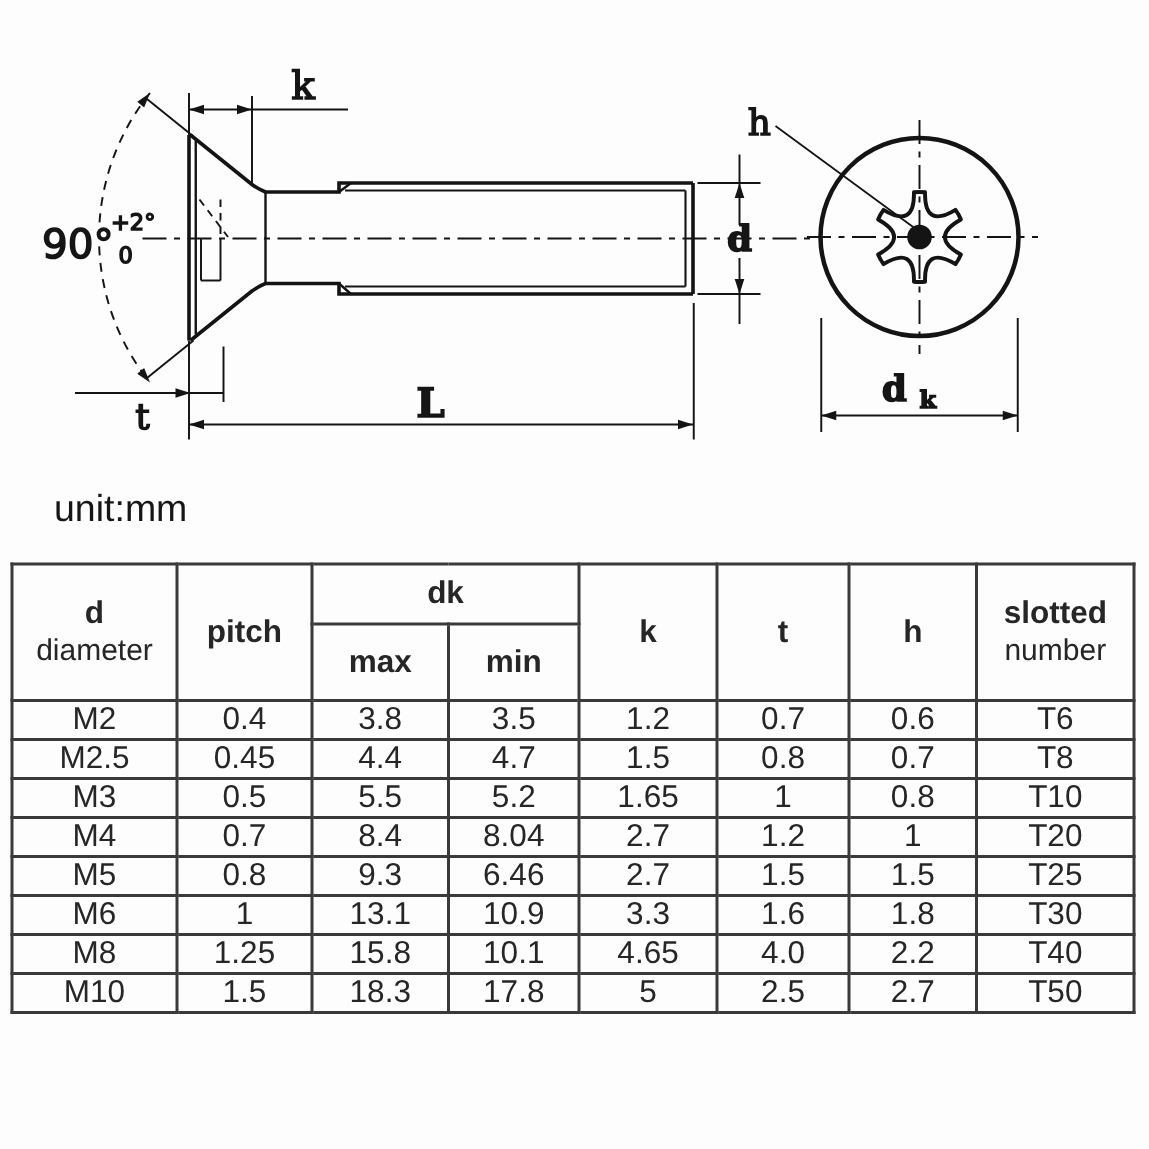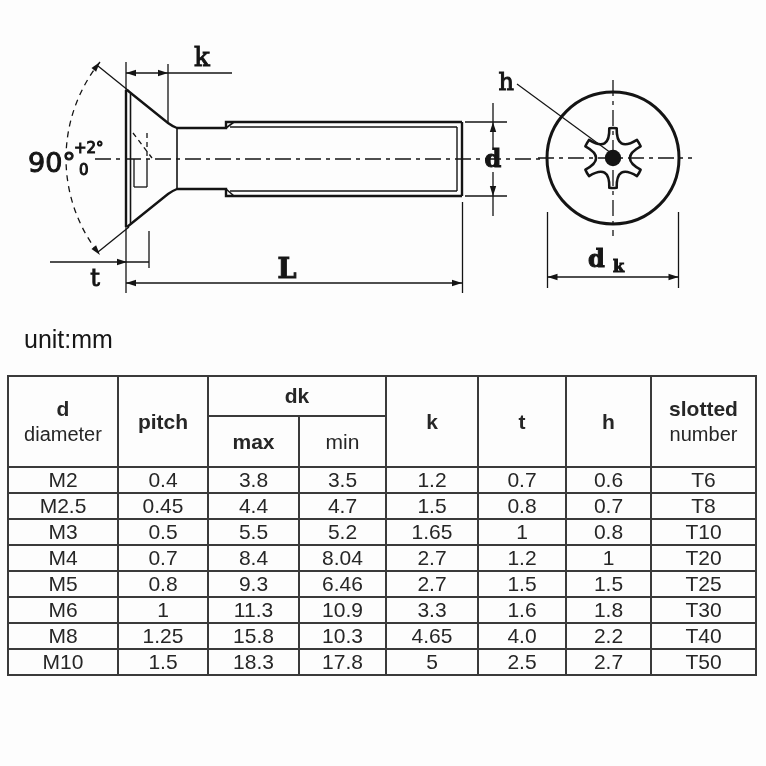--- a/index.html
+++ b/index.html
@@ -1,20 +1,20 @@
 <!DOCTYPE html>
 <html><head>
 <meta charset="utf-8">
 <style>
   html,body{margin:0;padding:0;}
   body{width:766px;height:766px;background:#fdfdfd;position:relative;overflow:hidden;
        font-family:"Liberation Sans",sans-serif;}
   .canvas{position:absolute;inset:0;}
   svg text{fill:#161616;}
-  .unit{position:absolute;left:24px;top:325px;font-size:25px;color:#161616;
+  .unit{position:absolute;left:36px;top:325px;font-size:25px;color:#161616;
         font-family:"Liberation Sans",sans-serif;}
   table.spec{position:absolute;left:7px;top:375px;width:748px;border-collapse:collapse;
         table-layout:fixed;background:transparent;}
   table.spec th,table.spec td{border:2px solid #3a3a3a;text-align:center;vertical-align:middle;
         padding:0;color:#262626;font-family:"Liberation Sans",sans-serif;}
   table.spec th{font-size:21px;font-weight:bold;}
   table.spec td{font-size:21px;font-weight:normal;}
   thead tr.r1{height:40px;}
   thead tr.r2{height:51px;}
   tbody tr{height:16px;margin-top:20px;}
@@ -170,21 +170,21 @@
         <th rowspan="2">h</th>
         <th rowspan="2">
           <div class="h-stack">
             <div>slotted</div>
             <div class="h-sub">number</div>
           </div>
         </th>
       </tr>
       <tr class="r2">
         <th class="h-sub" style="font-weight:bold">max</th>
-        <th class="h-sub" style="font-weight:normal">min</th>
+        <th class="h-sub" style="font-weight:bold">min</th>
       </tr>
     </thead>
     <tbody>
       <tr>
         <td>M2</td>
         <td>0.4</td>
         <td>3.8</td>
         <td>3.5</td>
         <td>1.2</td>
         <td>0.7</td>
@@ -227,32 +227,32 @@
         <td>9.3</td>
         <td>6.46</td>
         <td>2.7</td>
         <td>1.5</td>
         <td>1.5</td>
         <td>T25</td>
       </tr>
       <tr>
         <td>M6</td>
         <td>1</td>
-        <td>11.3</td>
+        <td>13.1</td>
         <td>10.9</td>
         <td>3.3</td>
         <td>1.6</td>
         <td>1.8</td>
         <td>T30</td>
       </tr>
       <tr>
         <td>M8</td>
         <td>1.25</td>
         <td>15.8</td>
-        <td>10.3</td>
+        <td>10.1</td>
         <td>4.65</td>
         <td>4.0</td>
         <td>2.2</td>
         <td>T40</td>
       </tr>
       <tr>
         <td>M10</td>
         <td>1.5</td>
         <td>18.3</td>
         <td>17.8</td>

